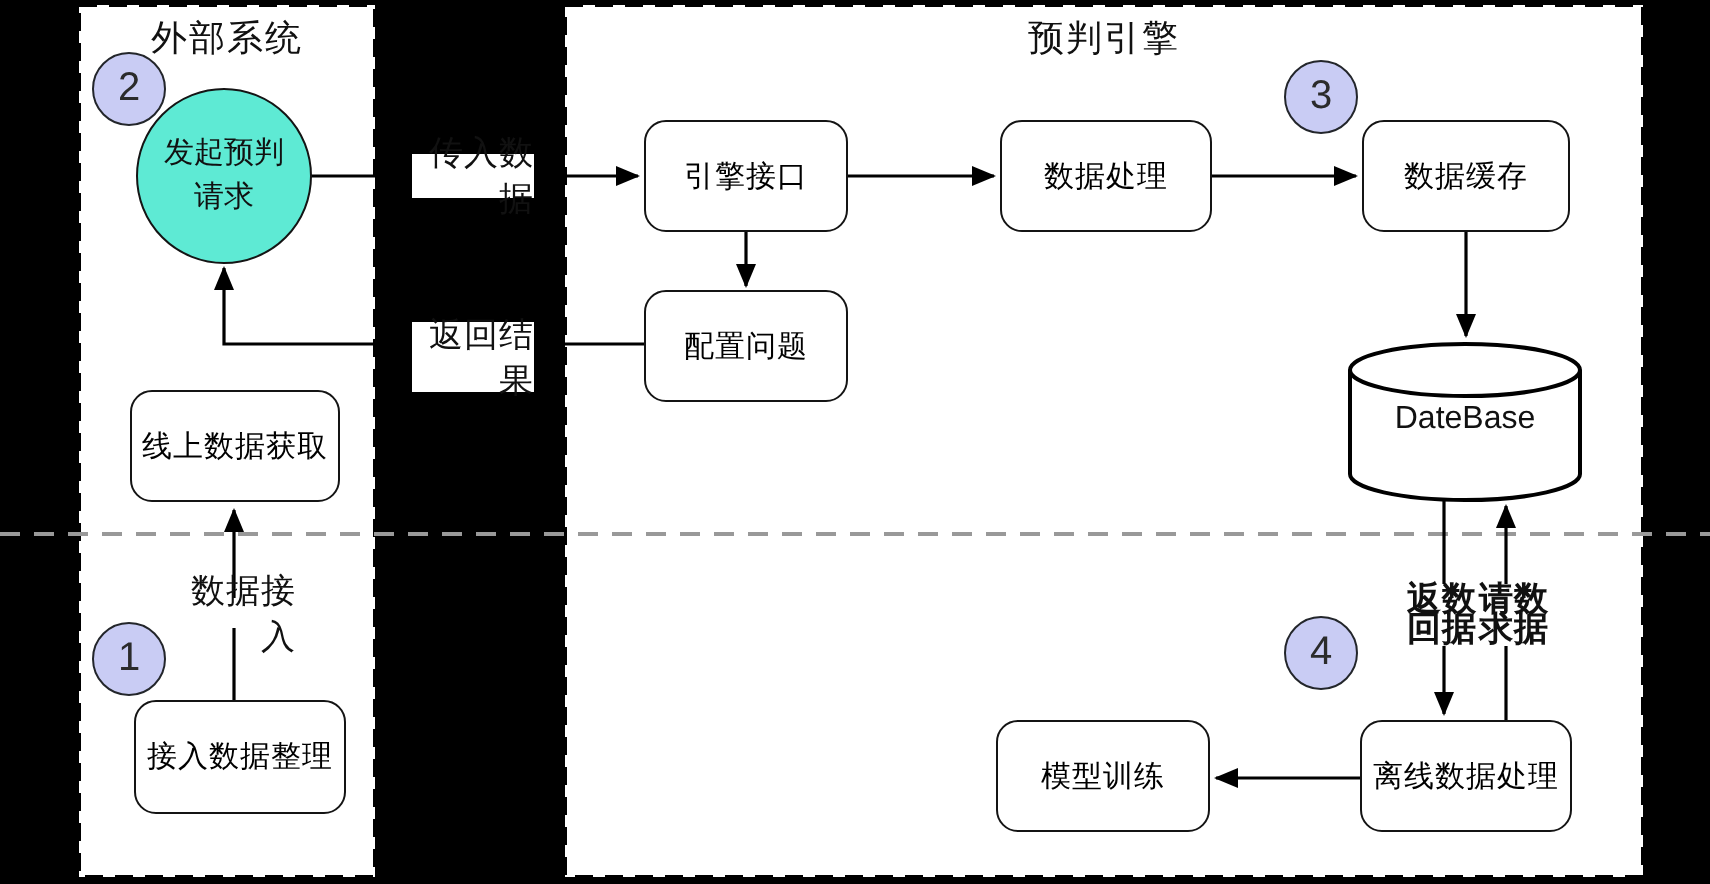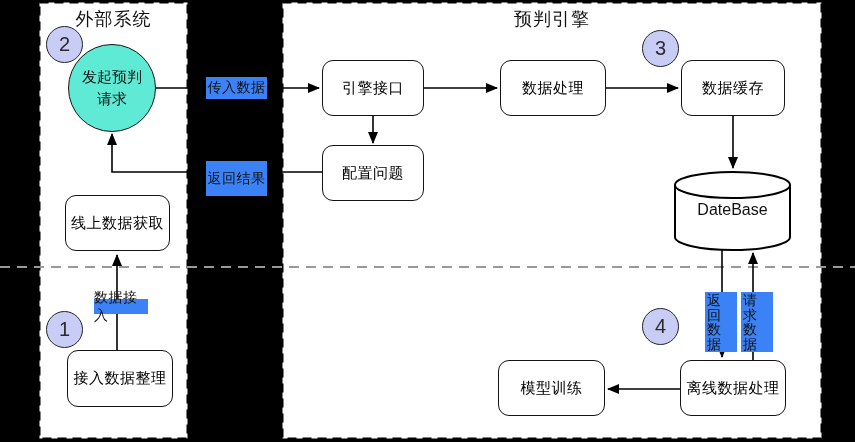--- a/index.html
+++ b/index.html
@@ -25,25 +25,25 @@
     display:flex;flex-direction:column;align-items:center;justify-content:center;
     font-size:15px;color:#111;text-align:center;line-height:22px;
   }
   .badge{
     position:absolute;width:37px;height:37px;box-sizing:border-box;
     background:#C9CCF4;border:1.6px solid #23262B;border-radius:50%;
     display:flex;align-items:center;justify-content:center;
     font-size:20px;color:#2b2b2b;
   }
   .edge-label{
-    position:absolute;background:#3b82f6;color:#111;font-size:14px;
-    display:flex;align-items:center;justify-content:center;text-align:left;
+    position:absolute;background:#ffffff;color:#111;font-size:17px;
+    display:flex;align-items:center;justify-content:center;text-align:right;
     letter-spacing:0.5px;
   }
-  .edge-label.stacked{flex-direction:column;line-height:14.5px;padding:1px 2px;}
+  .edge-label.stacked{line-height:14.5px;padding:1px 2px;font-weight:bold;}
   .db-label{
     position:absolute;left:675px;top:201px;width:115px;text-align:center;
     font-size:16px;color:#111;
   }
 </style>
 </head>
 <body>
 
 <div id="stage" style="background: rgb(0, 0, 0);">
 

